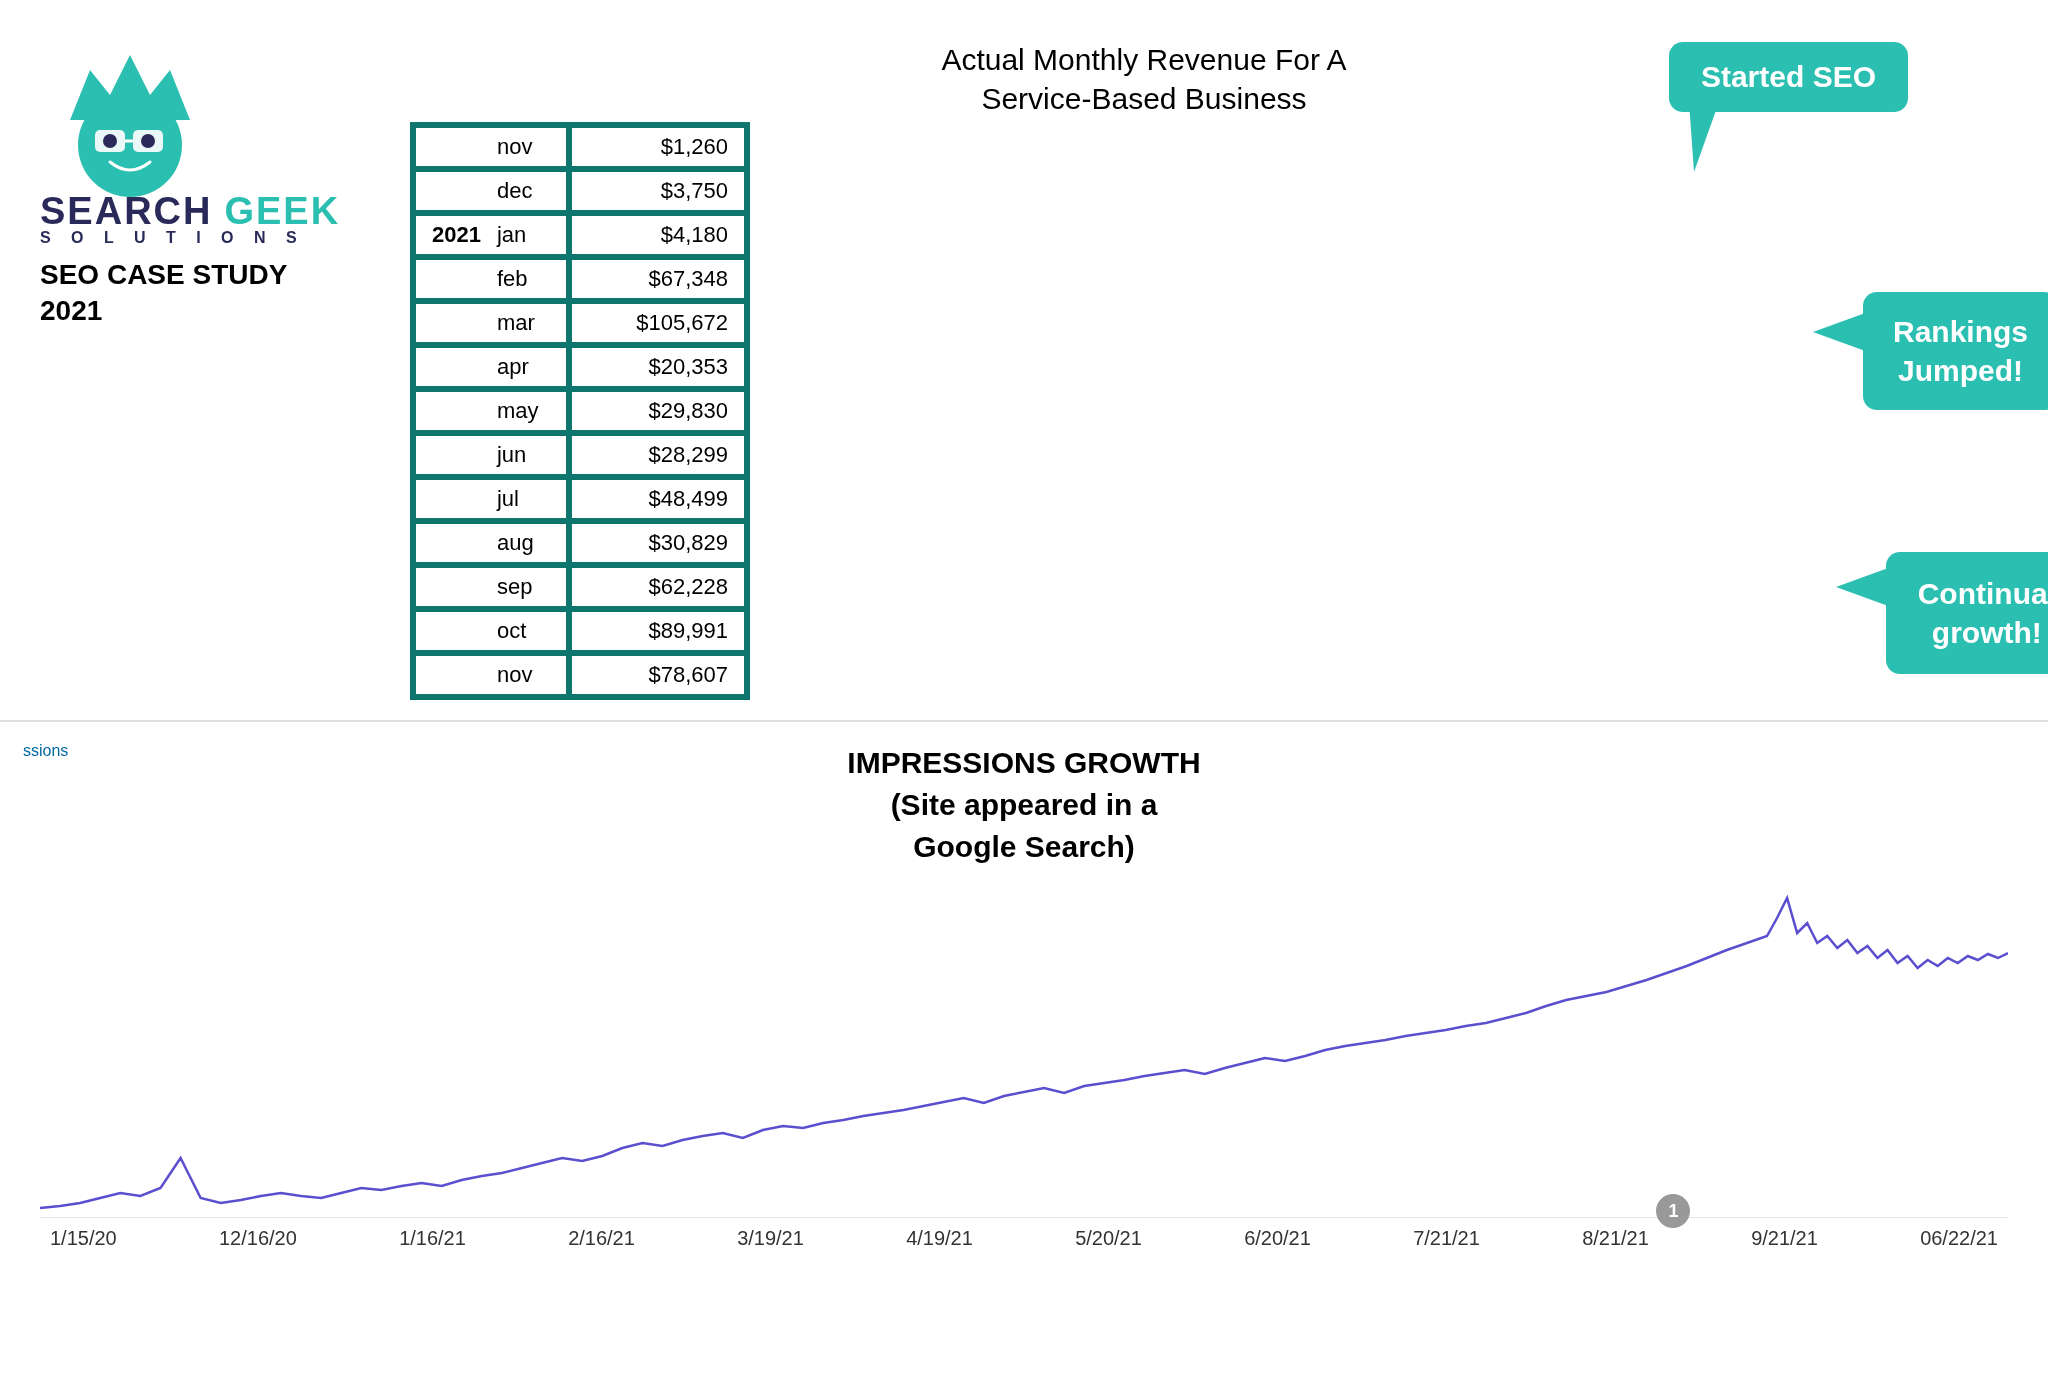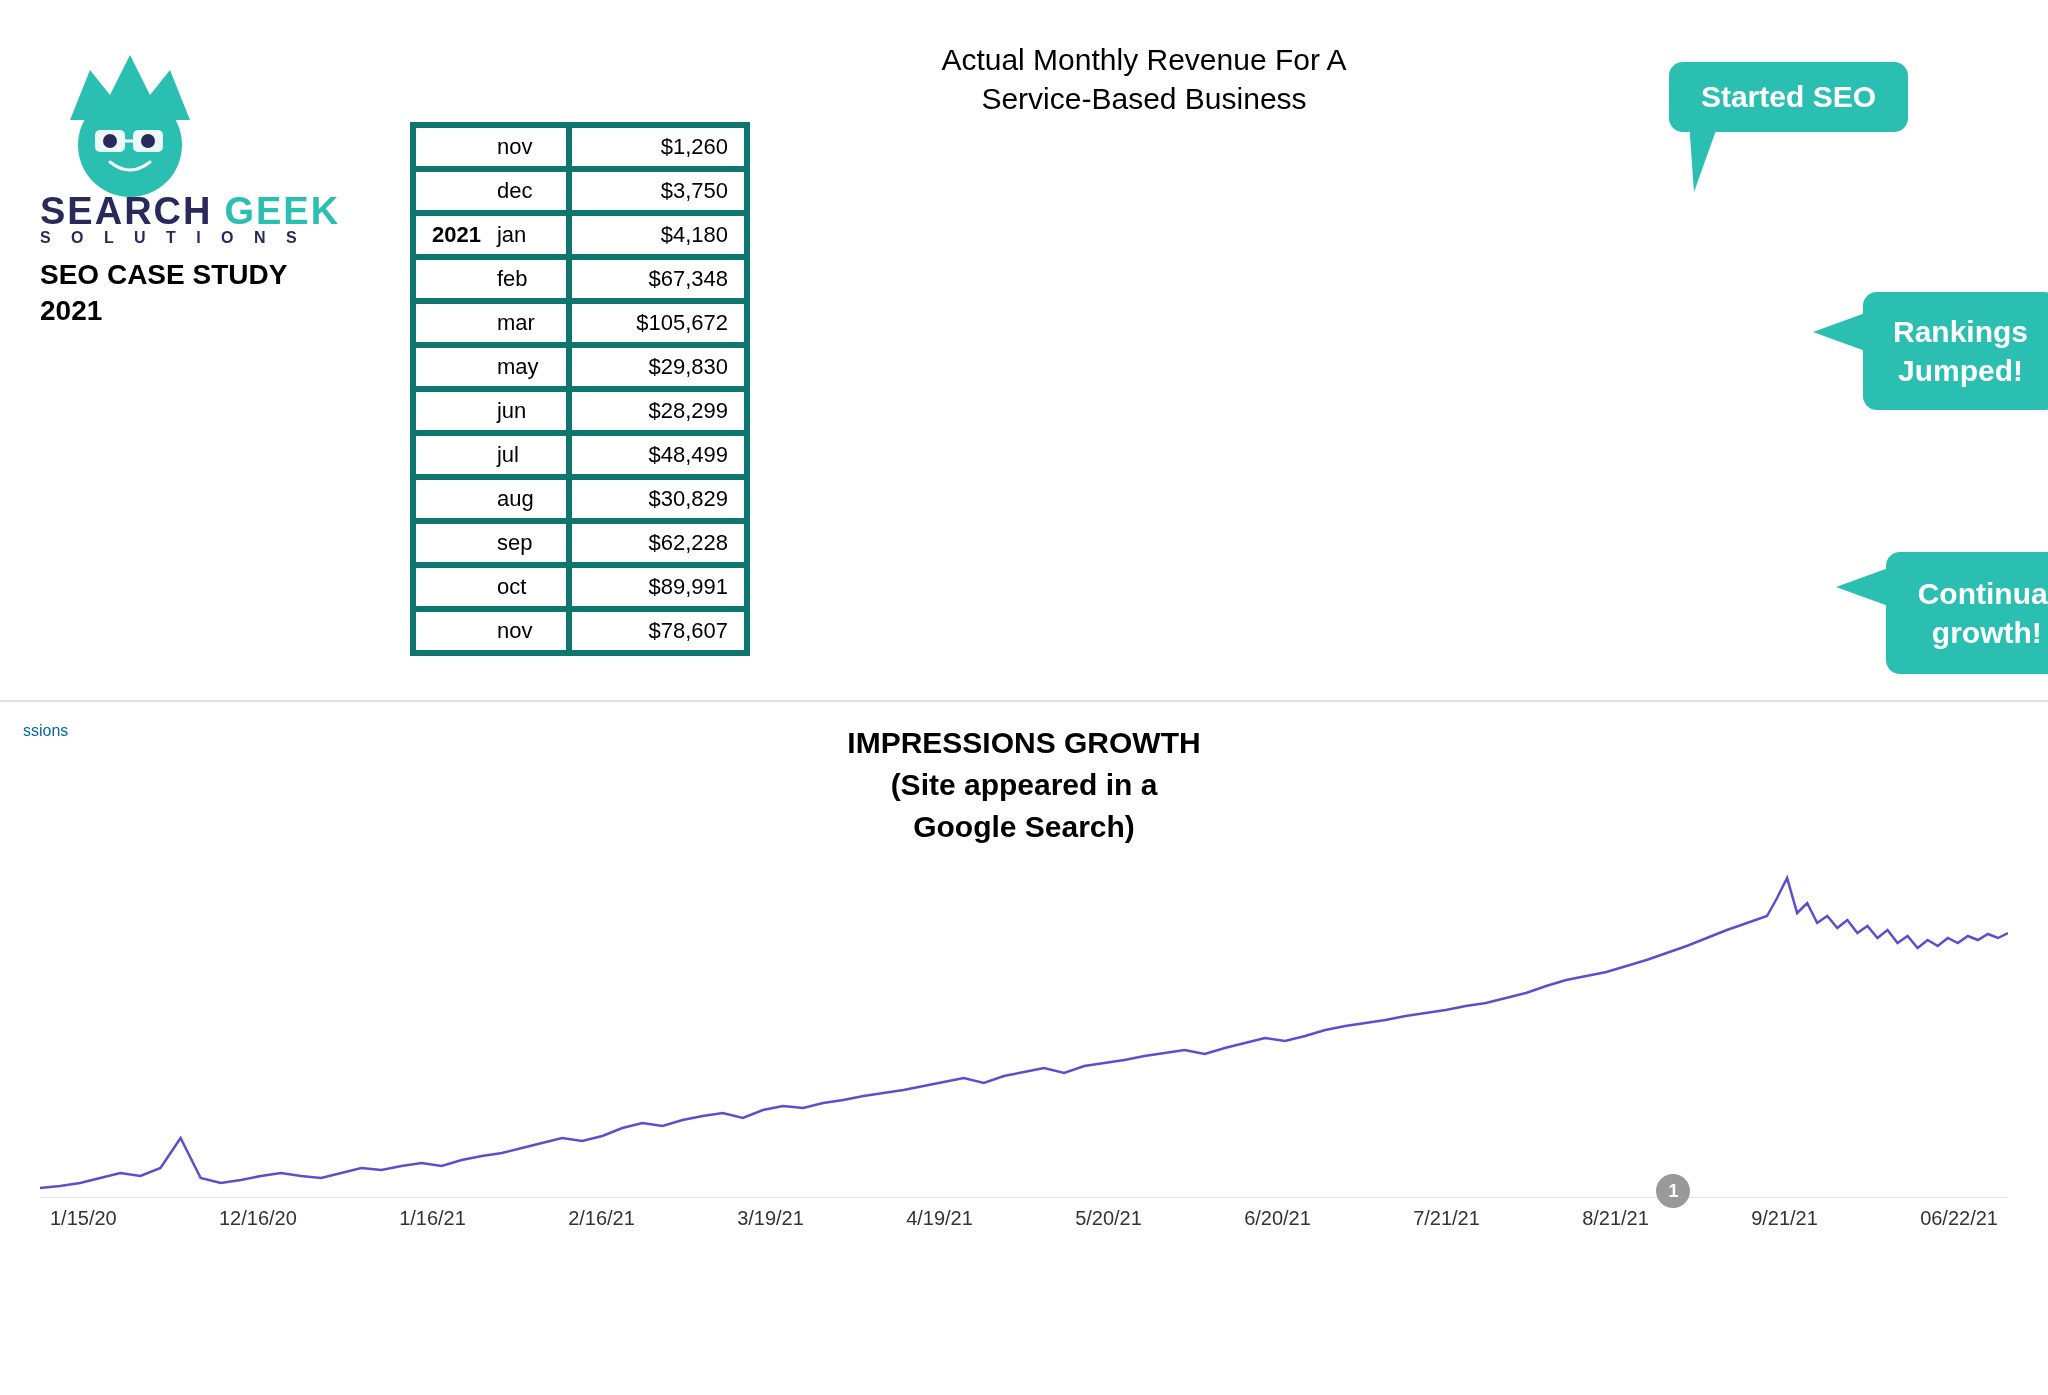--- a/index.html
+++ b/index.html
@@ -226,20 +226,25 @@
               <td class="month-cell">feb</td>
               <td class="amount-cell">$67,348</td>
             </tr>
             <tr>
               <td class="year-cell"></td>
               <td class="month-cell">mar</td>
               <td class="amount-cell">$105,672</td>
             </tr>
             <tr>
               <td class="year-cell"></td>
+              <td class="month-cell">apr</td>
+              <td class="amount-cell">$20,353</td>
+            </tr>
+            <tr>
+              <td class="year-cell"></td>
               <td class="month-cell">may</td>
               <td class="amount-cell">$29,830</td>
             </tr>
             <tr>
               <td class="year-cell"></td>
               <td class="month-cell">jun</td>
               <td class="amount-cell">$28,299</td>
             </tr>
             <tr>
               <td class="year-cell"></td>
@@ -263,21 +268,21 @@
             </tr>
             <tr>
               <td class="year-cell"></td>
               <td class="month-cell">nov</td>
               <td class="amount-cell">$78,607</td>
             </tr>
           </tbody>
         </table>
       </div>
 
-      <div style="position: absolute; top: -80px; right: 100px; margin-top: 20px;">
+      <div style="position: absolute; top: -80px; right: 100px;">
         <div style="background: #2abfb0; color: white; font-size: 30px; font-weight: 700; padding: 18px 32px; border-radius: 14px; white-space: nowrap; position: relative;">
           <span>Started SEO</span>
           
           <svg style="position:absolute; bottom:-60px; left: 20px; width:80px; height:70px;" viewBox="0 0 80 70">
             <polygon points="0,0 30,0 5,70" fill="#2abfb0"></polygon>
           </svg>
         </div>
       </div>
 
       <div style="position: absolute; top: 170px; right: -50px;">

